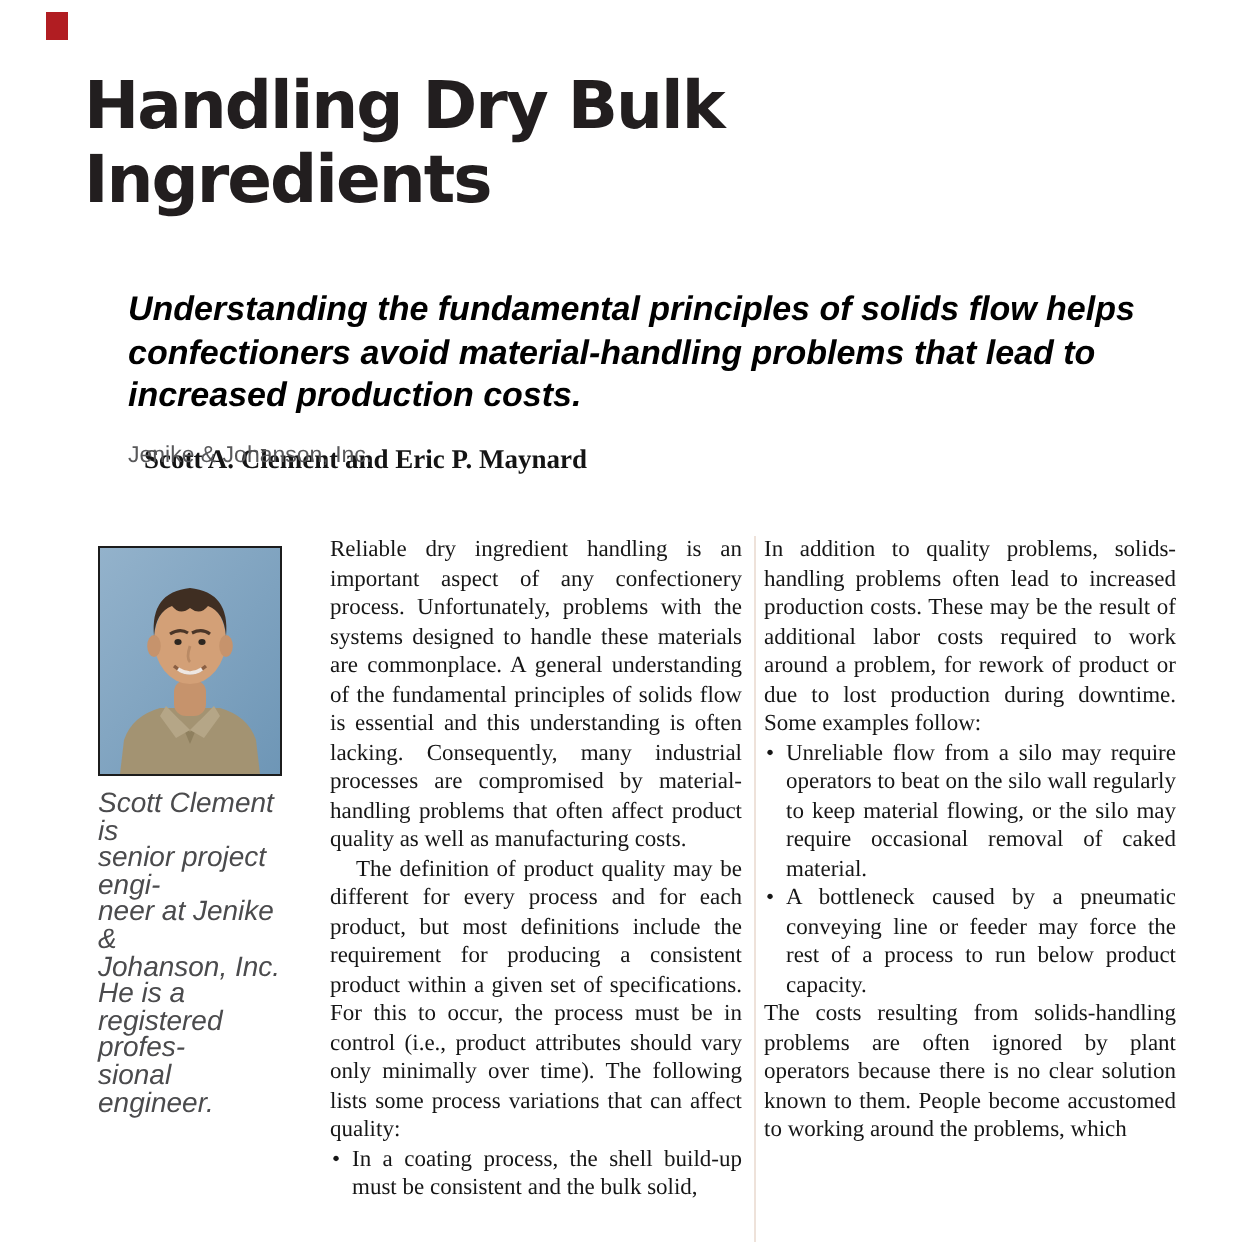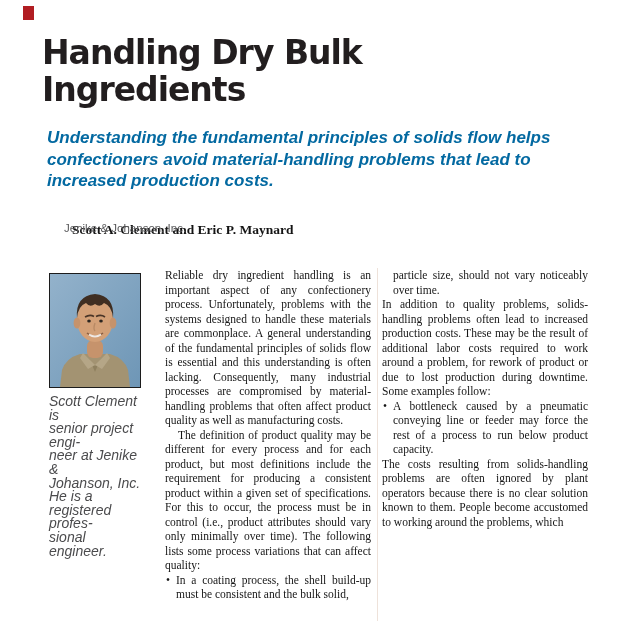--- a/index.html
+++ b/index.html
@@ -11,23 +11,23 @@
     position:absolute;left:23px;top:6px;width:11px;height:14px;
     background:#b11d22;
   }
   .title{
     position:absolute;left:42px;top:34px;margin:0;width:540px;
     font-family:"DejaVu Sans",sans-serif;font-weight:bold;
     font-size:33px;line-height:37px;letter-spacing:-1px;color:#221e1f;
     white-space:pre-line;
   }
   .subtitle{
-    position:absolute;left:47px;top:127px;margin:0;width:540px;
+    position:absolute;left:47px;top:127px;margin:17px;width:540px;
     font-family:"Liberation Sans",sans-serif;font-weight:bold;font-style:italic;
-    font-size:17px;line-height:21.5px;color:#0369a1;white-space:pre-line;
+    font-size:17px;line-height:21.5px;color:#000000;white-space:pre-line;
   }
   .byline{
     position:absolute;left:55px;top:205px;margin:17px;
     font-family:"Liberation Serif",serif;font-weight:bold;
     font-size:13.5px;color:#141414;
   }
   .affiliation{
     position:absolute;left:64px;top:222px;margin:0;
     font-family:"Liberation Sans",sans-serif;font-size:11.5px;color:#58585a;
   }
@@ -125,21 +125,21 @@
     <p>Reliable dry ingredient handling is an important aspect of any confectionery process. Unfortunately, problems with the systems designed to handle these materials are commonplace. A general understanding of the fundamental principles of solids flow is essential and this understanding is often lacking. Consequently, many industrial processes are compromised by material-handling problems that often affect product quality as well as manufacturing costs.</p>
     <p class="first-line-indent">The definition of product quality may be different for every process and for each product, but most definitions include the requirement for producing a consistent product within a given set of specifications. For this to occur, the process must be in control (i.e., product attributes should vary only minimally over time). The following lists some process variations that can affect quality:</p>
     <ul class="bullet-list">
       <li>In a coating process, the shell build-up must be consistent and the bulk solid,</li>
     </ul>
   </div>
 
   <div class="column-divider"></div>
 
   <div class="col col-right">
-    <p class="hang-indent">particle size, should not vary noticeably over time.</p>
     <p>In addition to quality problems, solids-handling problems often lead to increased production costs. These may be the result of additional labor costs required to work around a problem, for rework of product or due to lost production during downtime. Some examples follow:</p>
     <ul class="bullet-list">
+      <li>Unreliable flow from a silo may require operators to beat on the silo wall regularly to keep material flowing, or the silo may require occasional removal of caked material.</li>
       <li>A bottleneck caused by a pneumatic conveying line or feeder may force the rest of a process to run below product capacity.</li>
     </ul>
     <p>The costs resulting from solids-handling problems are often ignored by plant operators because there is no clear solution known to them. People become accustomed to working around the problems, which</p>
   </div>
 
 </div>
 
 </body></html>

